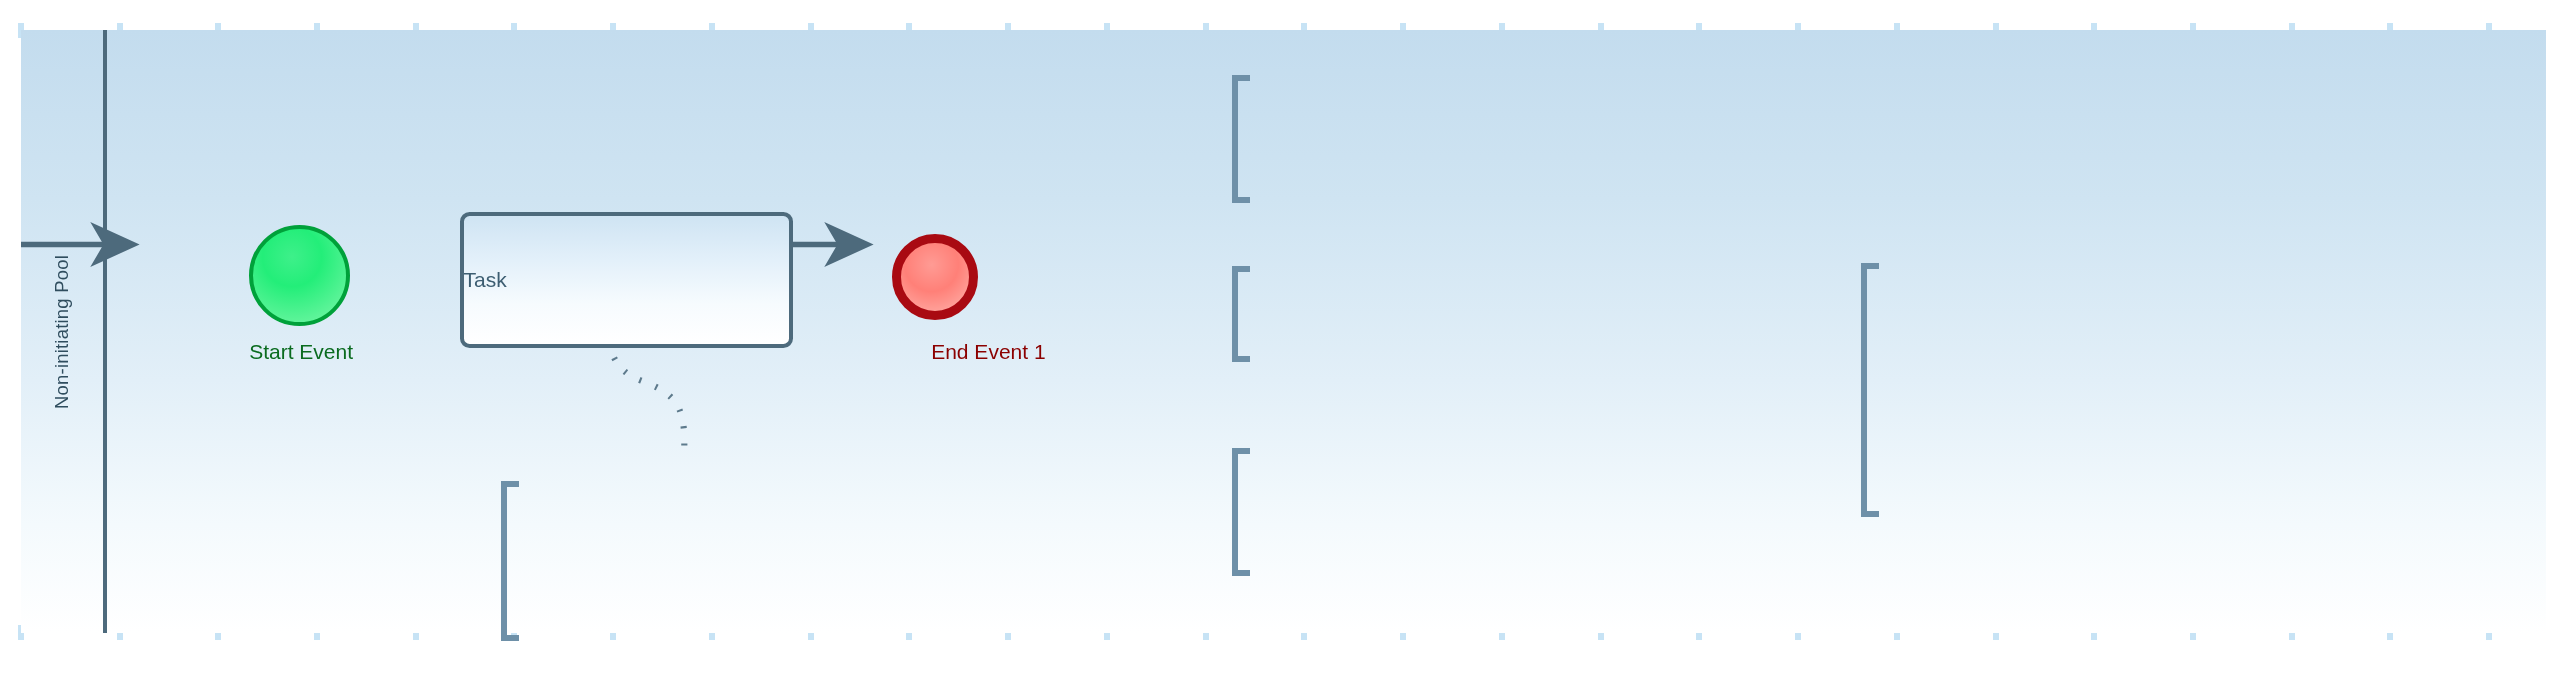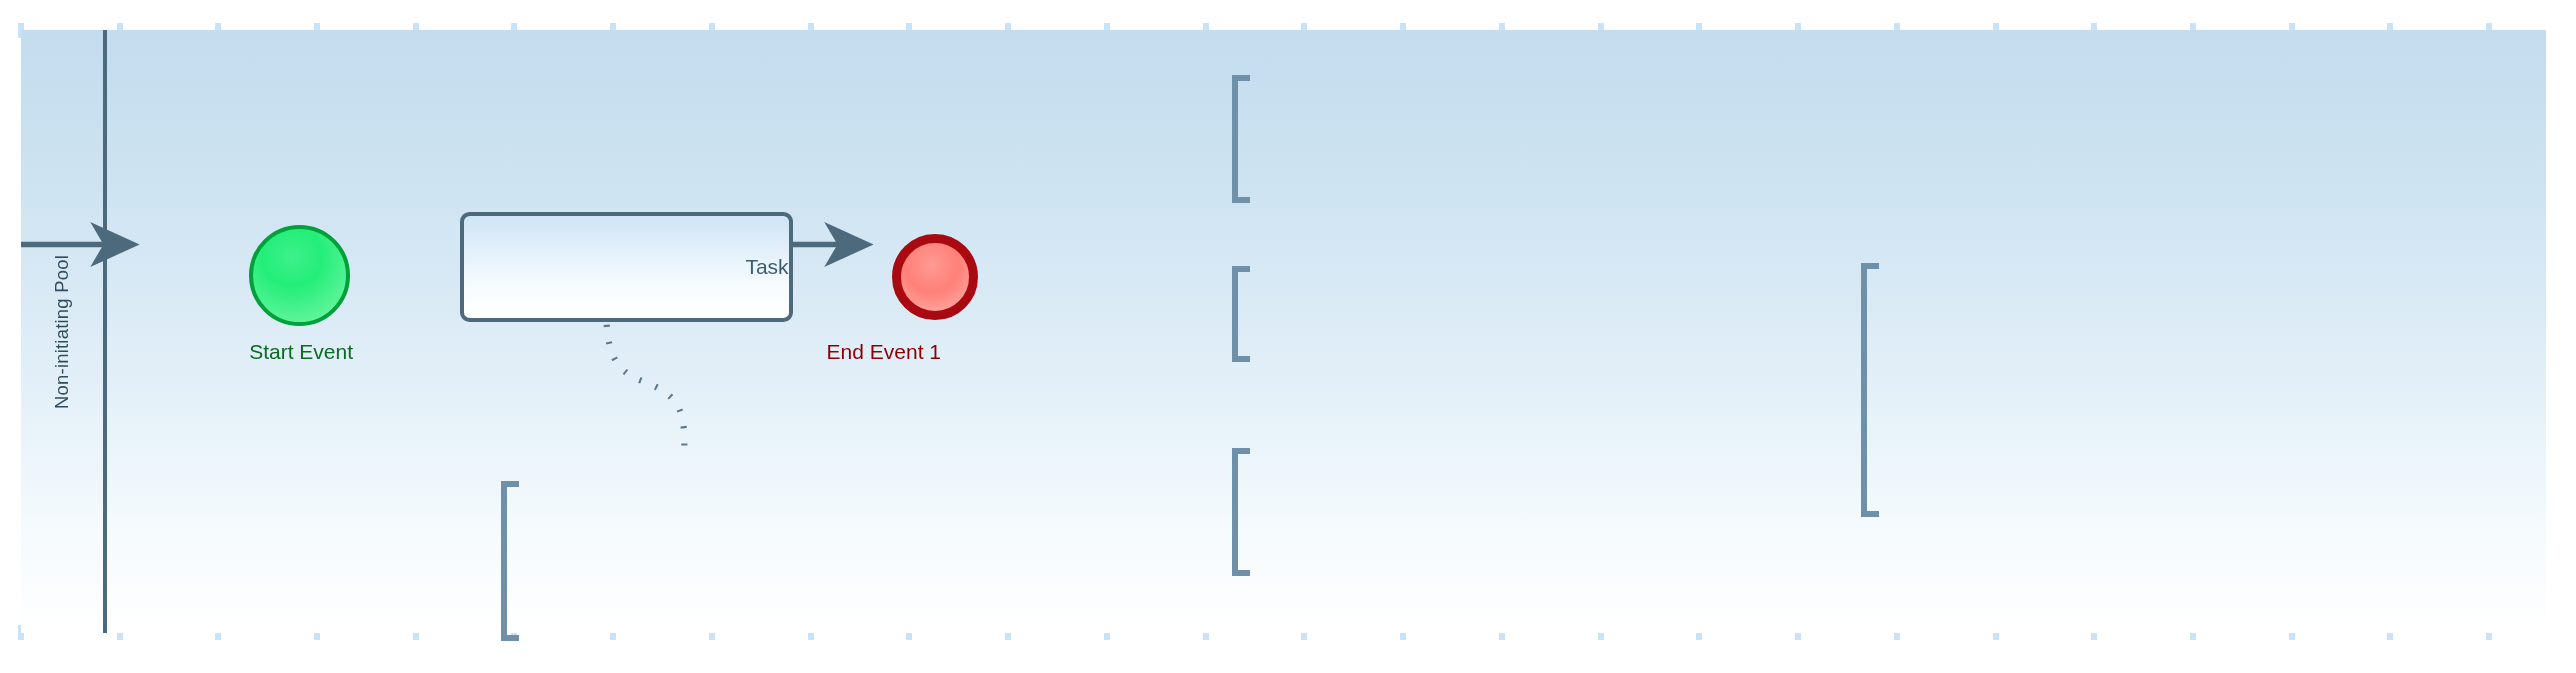--- a/index.html
+++ b/index.html
@@ -61,44 +61,44 @@
     width:219px;
     text-align:center;
     font-size:21px;
     color:#0a6b1f;
   }
 
   
   .task{
     position:absolute;
     left:439px;top:182px;
-    width:333px;height:110px;
+    width:333px;height:136px;
     border:4.1px solid #4d6a7c;
     border-radius:9.6px;
     box-sizing:border-box;
     background:linear-gradient(to bottom,#cfe4f3 0%,#e3f0fa 35%,#f6fbfe 68%,#ffffff 100%);
-    display:flex;align-items:center;justify-content:flex-end;
+    display:flex;align-items:center;justify-content:flex-start;
   }
   .task-label{font-size:21px;color:#3d5e72;}
 
   
   .end-event{
     position:absolute;
     left:871px;top:204px;
     width:86px;height:86px;
     border-radius:50%;
     border:9px solid #a90a12;
     box-sizing:border-box;
     background:radial-gradient(circle at 45% 32%, #ff9b94 0%, #ff8078 45%, #ffb5ae 100%);
   }
   .end-label{
     position:absolute;
     left:806px;top:310px;
     width:219px;
-    text-align:left;
+    text-align:right;
     font-size:21px;
     color:#8b0000;
   }
 
   
   .annot{position:absolute;display:flex;}
   .annot .bracket{
     width:18px;
     border-left:6.2px solid #6e90a8;
     border-top:6.2px solid #6e90a8;

